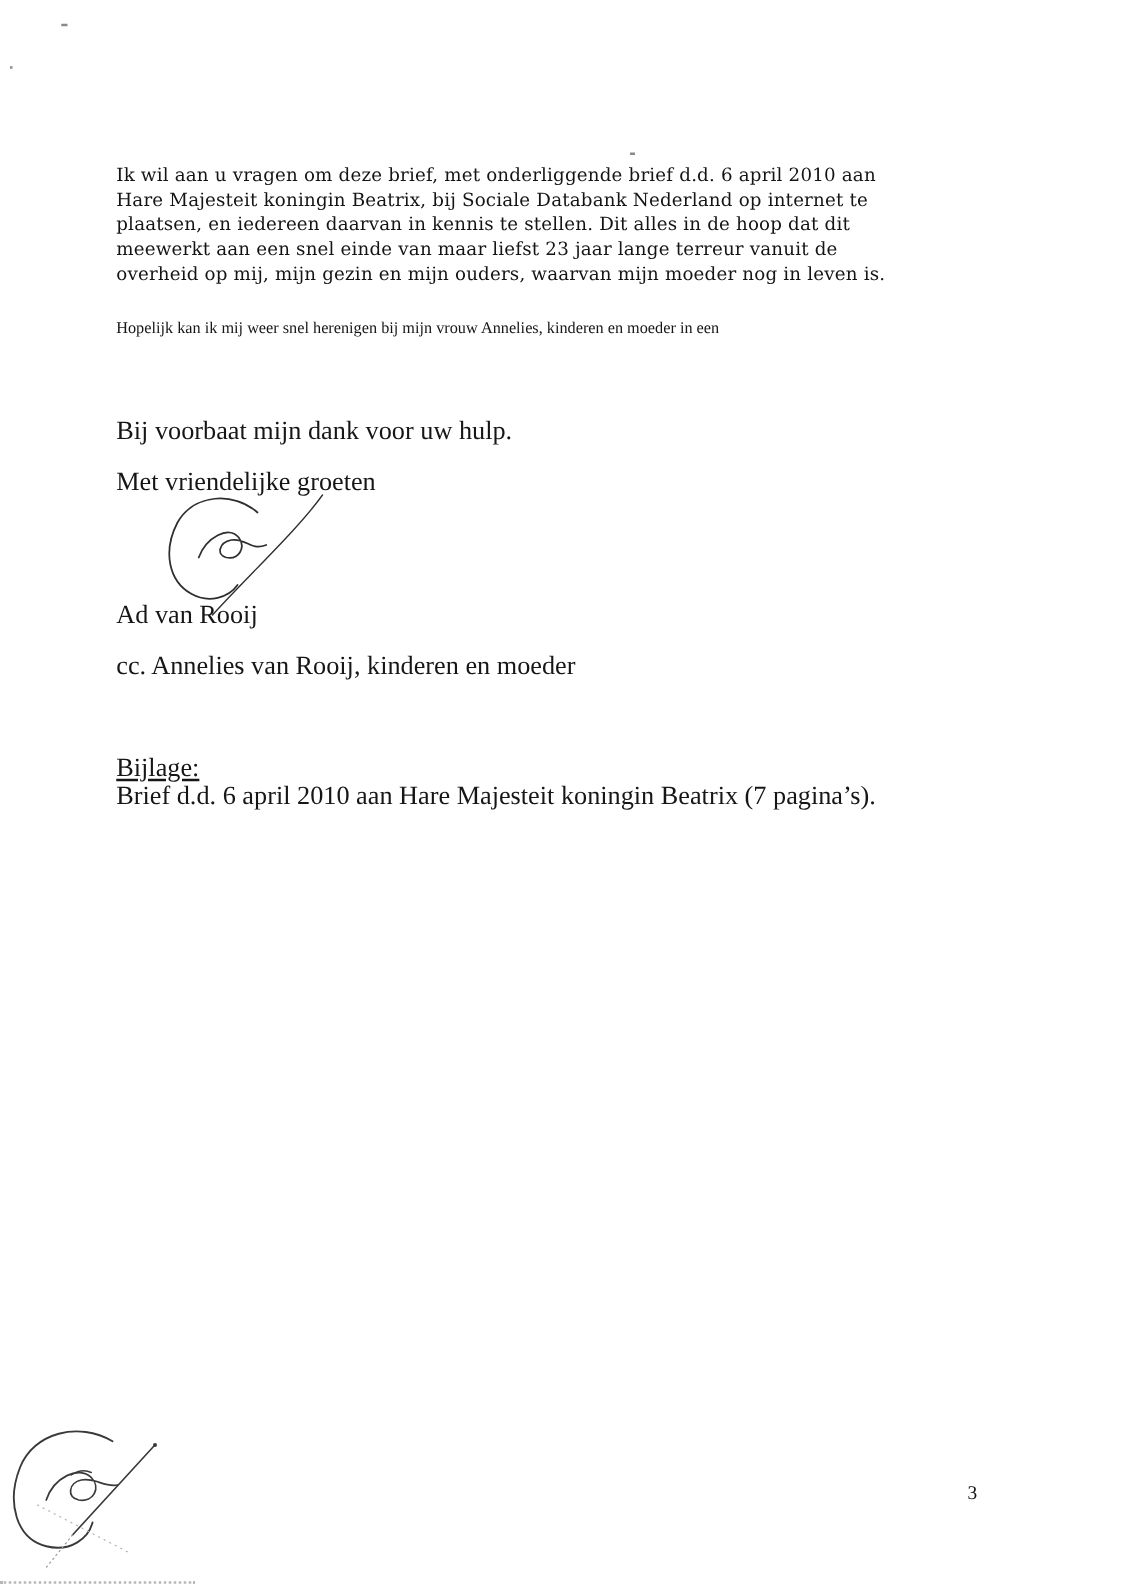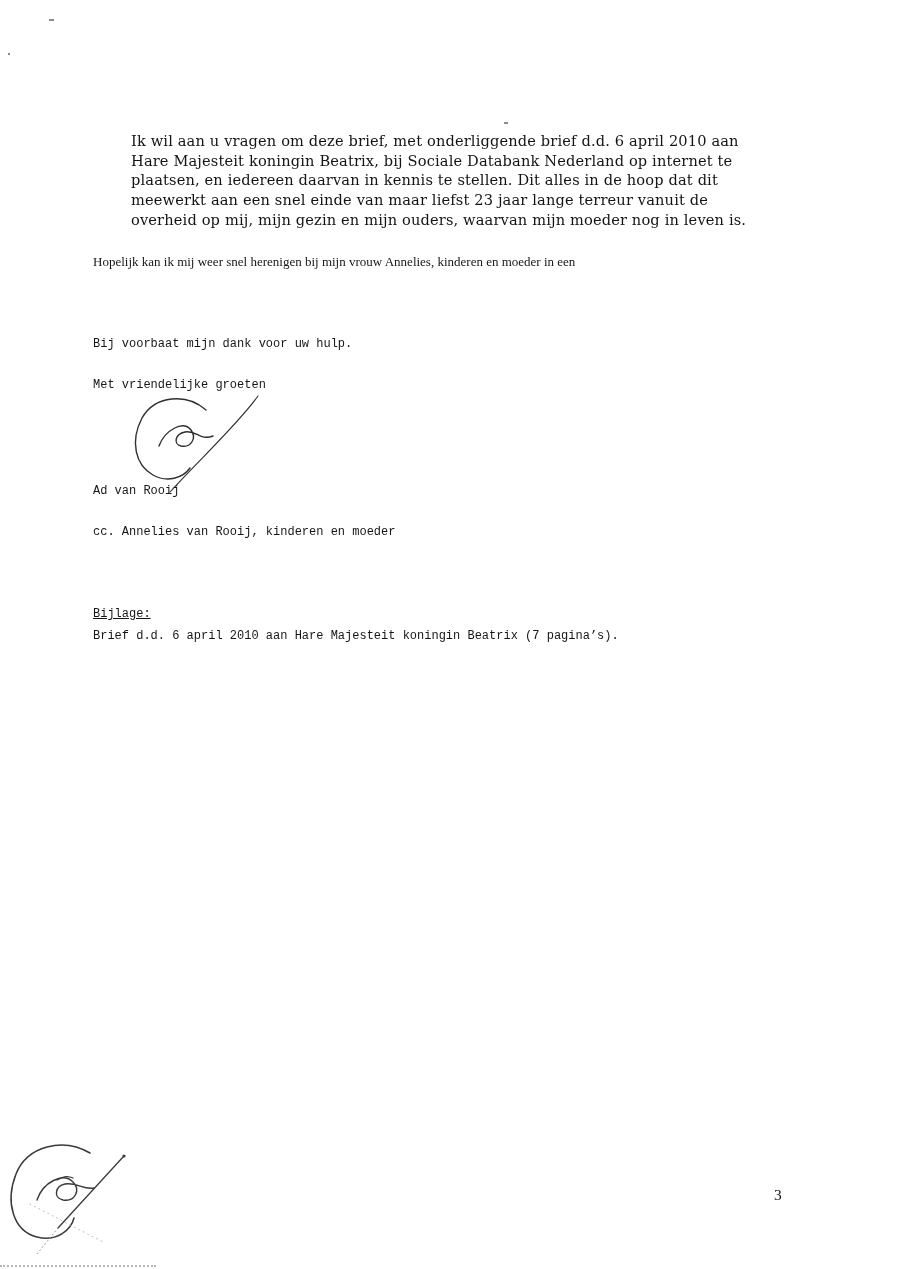--- a/index.html
+++ b/index.html
@@ -21,34 +21,33 @@
   
   .para-wide {
     left: 93px;
     top: 131px;
     width: 700px;
     font-family: "DejaVu Serif", serif;
     font-size: 14.6px;
     line-height: 19.7px;
     letter-spacing: 0.15px;
     color: #141414;
-    margin-left: 38px;
   }
   .para-times {
     left: 93px;
     top: 251px;
     width: 710px;
     font-family: "Liberation Serif", serif;
     font-size: 13px;
     line-height: 21.7px;
     color: #161616;
   }
   .single-line {
-    font-family: Liberation Mono, monospace;
-    font-size: 12px;
+    font-family: Liberation Serif, serif;
+    font-size: 21px;
     line-height: 20px;
     color: #161616;
     white-space: nowrap;
   }
   .thanks-line   { left: 93px; top: 334px; }
   .closing-line  { left: 93px; top: 375px; }
   .signer-line   { left: 93px; top: 481px; }
   .cc-line       { left: 93px; top: 522px; }
   .bijlage-head  { left: 93px; top: 604px; text-decoration: underline; }
   .bijlage-item  { left: 93px; top: 626px; }

